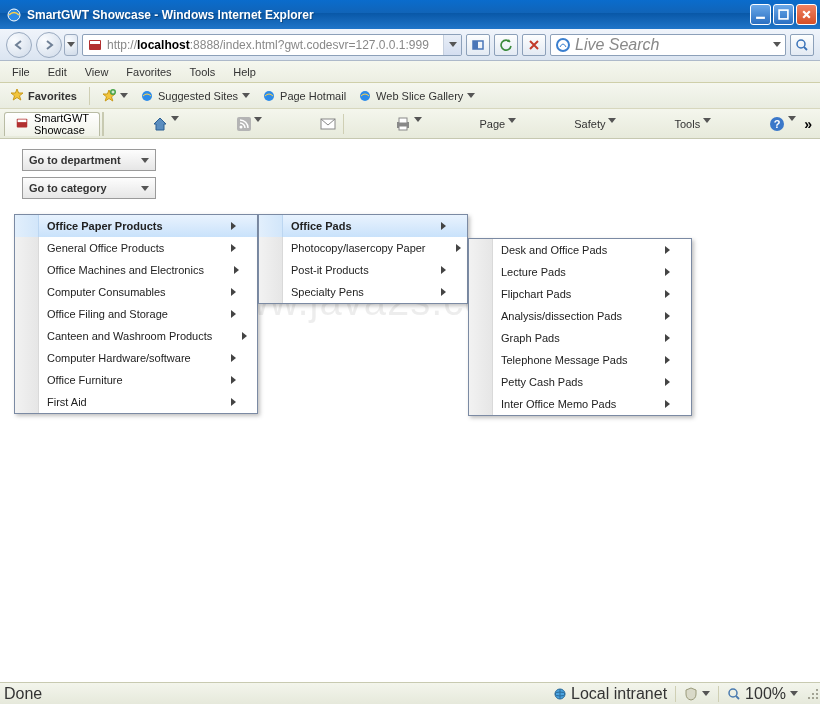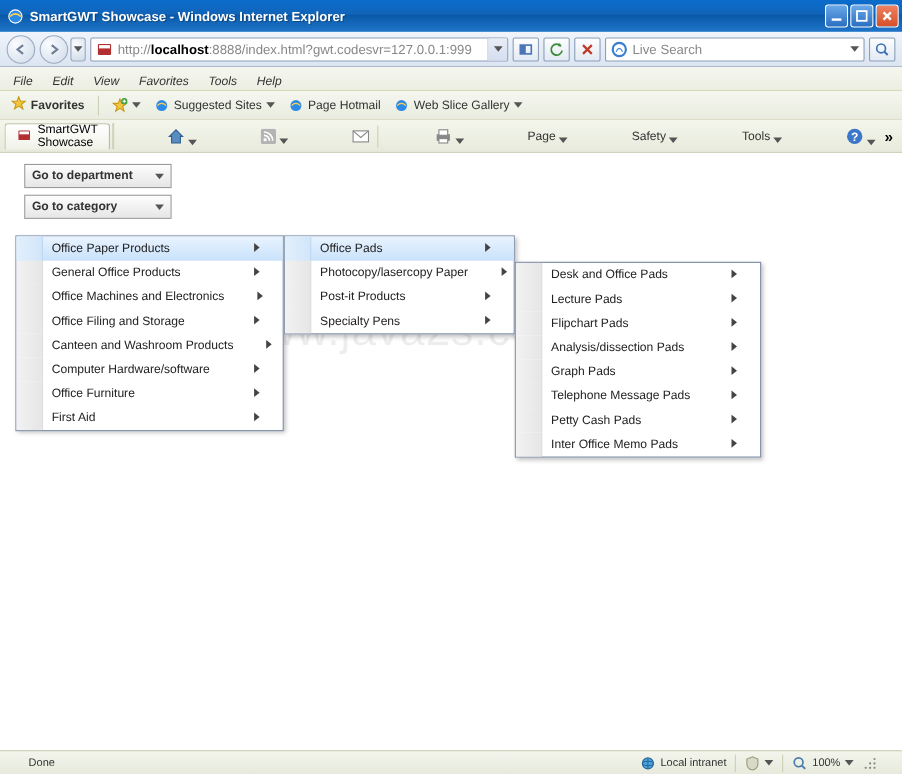--- a/index.html
+++ b/index.html
@@ -65,28 +65,28 @@
   border: 1px solid #8ca0b9; border-radius: 2px;
   background: linear-gradient(to bottom, #fdfefe, #e3eaf3);
   display: flex; align-items: center; justify-content: center;
 }
 .searchbox {
   width: 236px; height: 22px; display: flex;
   border: 1px solid #8ca0b9; border-radius: 2px; background:#fff;
   align-items: center;
 }
 .searchbox .bing { width: 16px; height: 16px; margin: 0 4px; }
-.searchbox .stext { flex:1; color:#888; font-size: 12px; }
+.searchbox .stext { flex:1; color:#888; font-style: italic; font-size: 16px; }
 .searchbox .sdrop { width:16px; display:flex; align-items:center; justify-content:center; }
 
 
 .menubar {
   height: 22px; background: linear-gradient(to bottom,#f5f7ef,#eceee2);
   border-bottom: 1px solid #cfcfa9;
-  display:flex; align-items:flex-end; padding: 0 4px; gap: 2px; font-style: italic;
+  display:flex; align-items:center; padding: 0 4px; gap: 2px;
 }
 .menubar .mitem { padding: 2px 8px; color:#333; }
 
 
 .linkbar {
   height: 26px; background: linear-gradient(to bottom,#f5f7ef,#e9ece0);
   border-bottom: 1px solid #d7d7be;
   display:flex; align-items:center; padding: 0 6px; gap: 4px;
 }
 .linkbar .sep { width:1px; height: 18px; background: #cfcfb4; margin: 0 4px; }
@@ -105,21 +105,21 @@
   border: 1px solid #b9bca4; border-bottom:none;
   border-radius: 3px 3px 0 0;
 }
 .newtab {
   width: 22px; height: 24px; margin-left: 2px;
   background: linear-gradient(to bottom,#f5f7ee,#e4e7d7);
   border: 1px solid #c8cab1; border-bottom:none;
   border-radius: 3px 3px 0 0;
 }
 .cmdbar .spacer { flex:1; }
-.cmdbtn { display:flex; align-items:flex-end; gap:3px; padding: 2px 4px; color:#333;margin-left:44px; }
+.cmdbtn { display:flex; align-items:flex-start; gap:3px; padding: 2px 4px; color:#333;margin-left:44px; }
 .cmdbar .vsep { width:1px; height:20px; background:#cfcfb4; margin:0 3px; }
 .chevright { font-size: 14px; font-weight:bold; padding: 0 4px; }
 
 
 .content {
   position: relative;
   background: #fff;
   height: 544px;
   padding: 10px 22px;
 }
@@ -157,36 +157,37 @@
   width: 24px; height: 100%;
   background: linear-gradient(to right,#f2f2f2,#e6e6e6);
   border-right: 1px solid #d9d9d9;
   margin-right: 8px;
   flex-shrink: 0;
 }
 .menu .mi .lbl { flex:1; padding-right: 30px; }
 .menu .mi .arr { width: 8px; color:#555; }
 .menu .mi.hl {
   background: linear-gradient(to bottom,#e9f3fe,#c9e2fb);
+  font-weight: bold;
 }
 .menu .mi.hl .gutter {
   background: linear-gradient(to right,#e2effc,#d2e6fa);
   border-right-color:#bcd6f1;
 }
 #menu1 { left: 14px; top: 214px; width: 244px; }
 #menu2 { left: 258px; top: 214px; width: 210px; }
 #menu3 { left: 468px; top: 238px; width: 224px; }
 
 
 .statusbar {
   position:absolute; left:0; right:0; bottom:0; height: 22px;
   background: linear-gradient(to bottom,#f3f5ec,#e6e9db);
   border-top: 1px solid #c8cab1;
-  display:flex; align-items:center; padding: 0 22px;
-  font-size: 10px; color:#333;
+  display:flex; align-items:center; padding: 0 0;
+  font-size: 16px; color:#333;
 }
 .statusbar .spacer { flex:1; }
 .statusbar .sitem { display:flex; align-items:center; gap:4px; padding: 0 4px; }
 .statusbar .vsep { width:1px; height:16px; background:#cfcfb4; margin:0 4px; }
 .grip { width:14px; height:14px; margin-left:4px; }
 
 .tri-down { width:0; height:0; border-left:4px solid transparent; border-right:4px solid transparent; border-top:5px solid #555; display:inline-block; }
 .tri-right-sm { width:0; height:0; border-top:4px solid transparent; border-bottom:4px solid transparent; border-left:5px solid #444; display:inline-block; }
 
 </style>
@@ -433,20 +434,25 @@
       <span class="arr"><span class="tri-right-sm"></span></span>
     </div>
     <div class="mi">
       <span class="gutter"></span>
       <span class="lbl">General Office Products</span>
       <span class="arr"><span class="tri-right-sm"></span></span>
     </div>
     <div class="mi">
       <span class="gutter"></span>
       <span class="lbl">Office Machines and Electronics</span>
+      <span class="arr"><span class="tri-right-sm"></span></span>
+    </div>
+    <div class="mi">
+      <span class="gutter"></span>
+      <span class="lbl">Computer Consumables</span>
       <span class="arr"><span class="tri-right-sm"></span></span>
     </div>
     <div class="mi">
       <span class="gutter"></span>
       <span class="lbl">Office Filing and Storage</span>
       <span class="arr"><span class="tri-right-sm"></span></span>
     </div>
     <div class="mi">
       <span class="gutter"></span>
       <span class="lbl">Canteen and Washroom Products</span>

